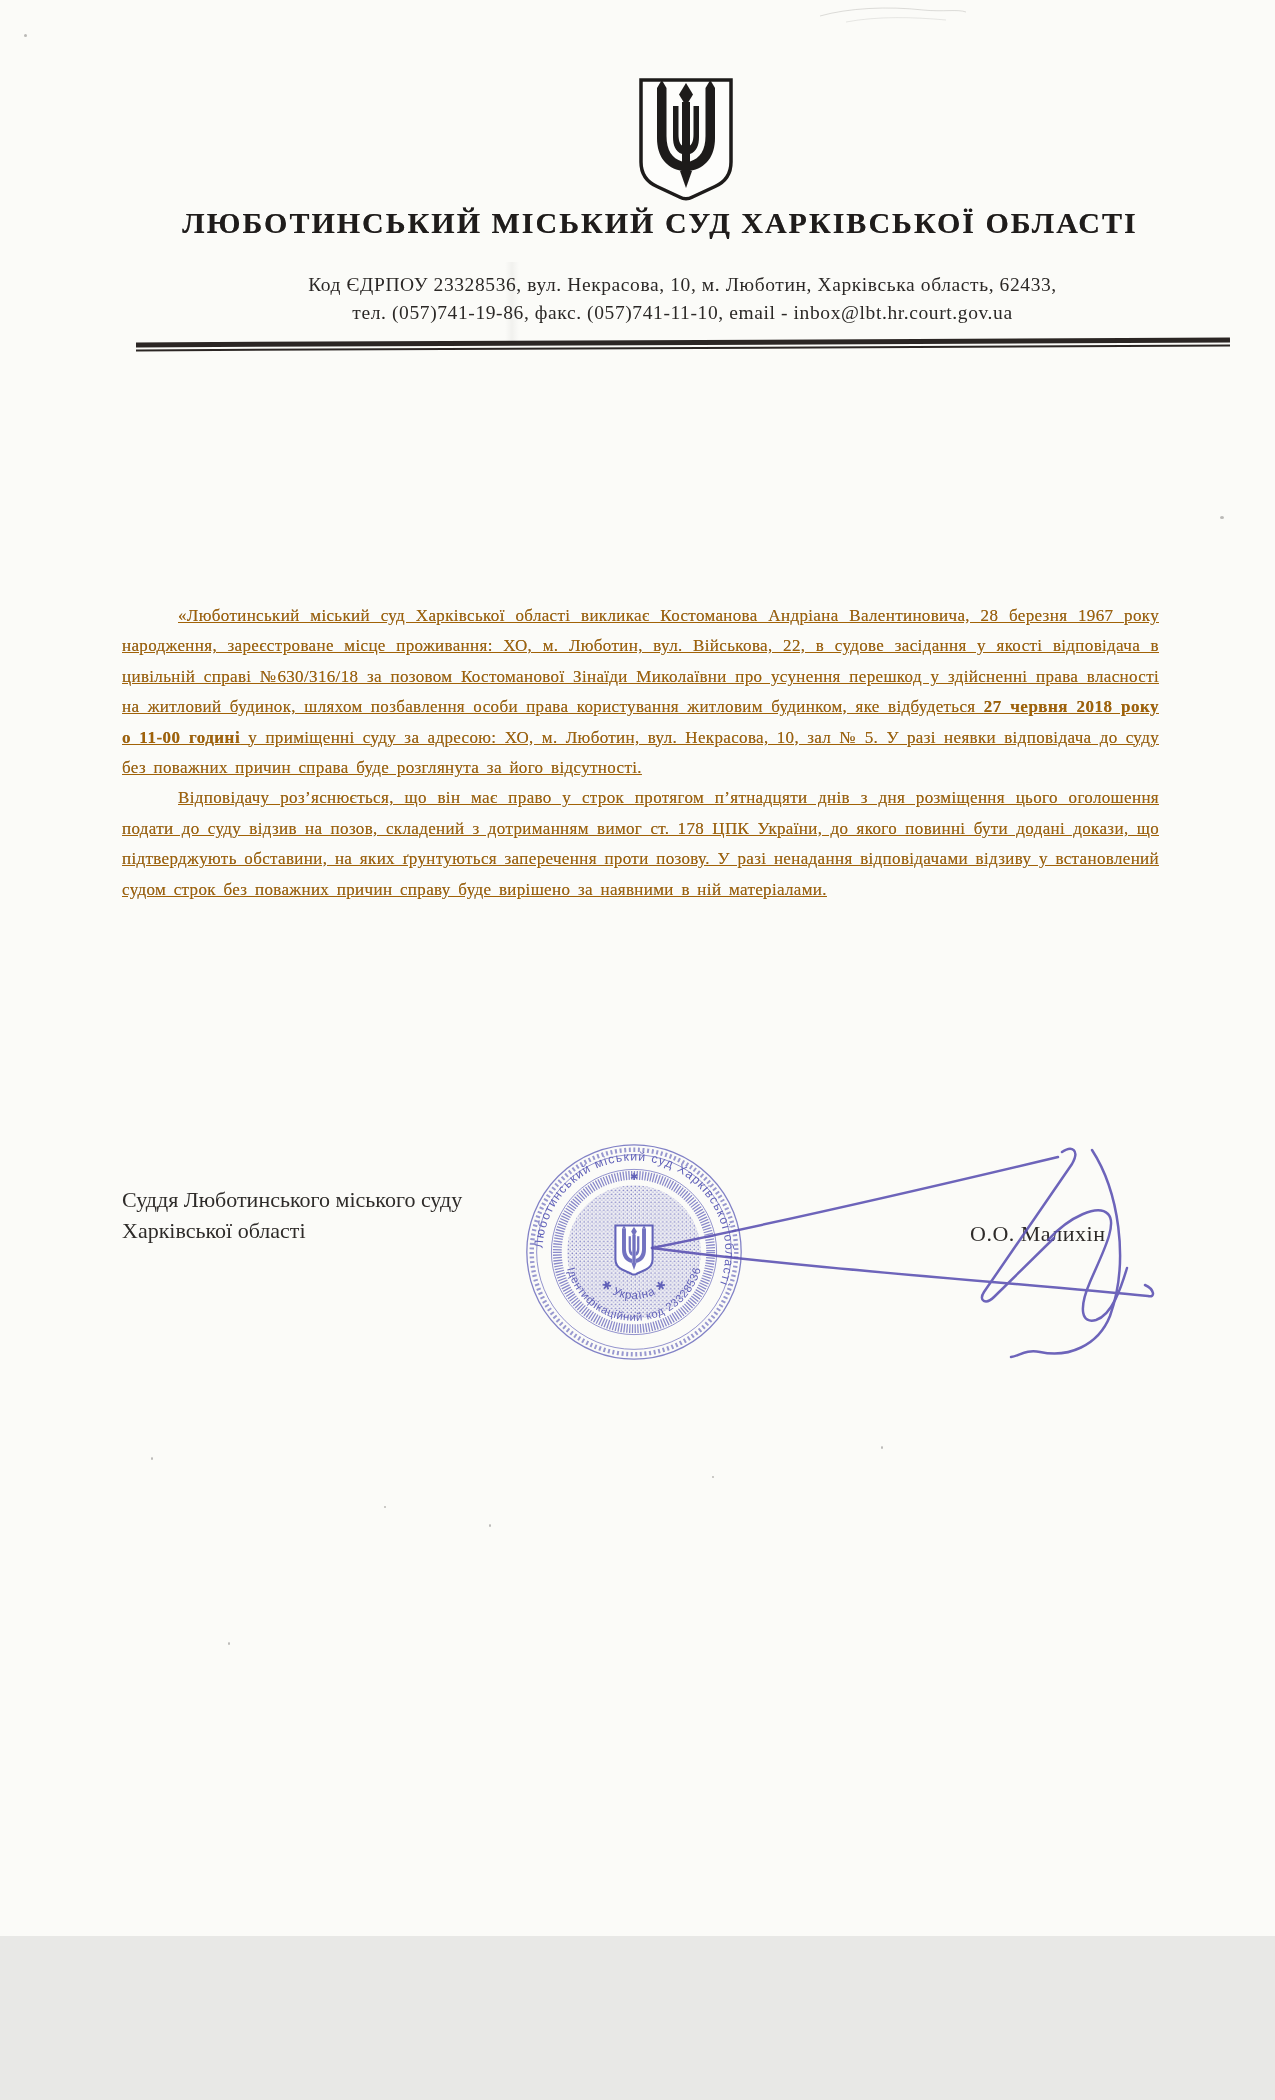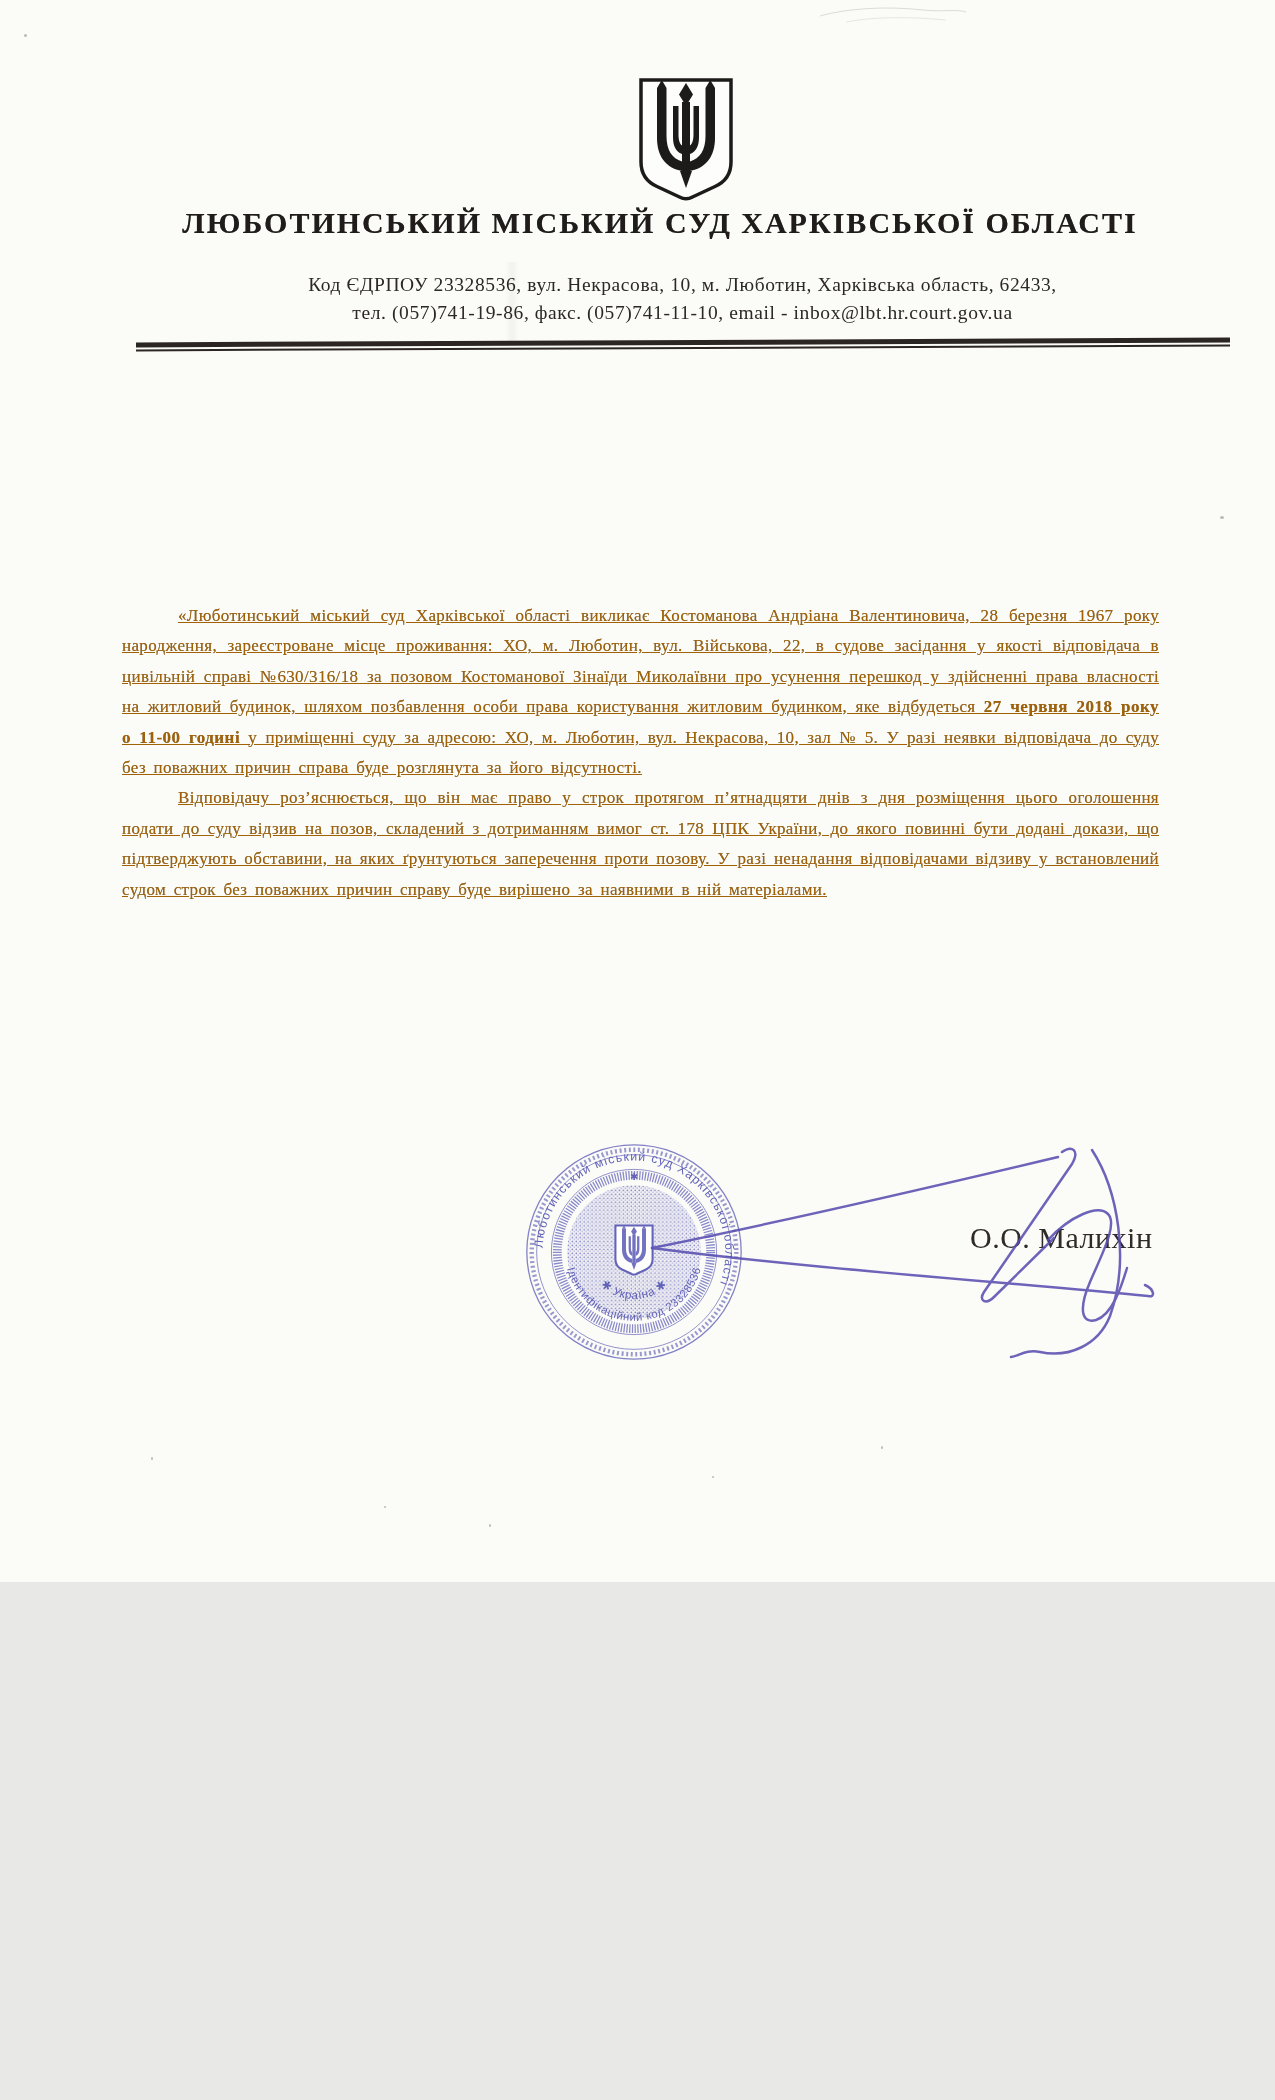--- a/index.html
+++ b/index.html
@@ -1,19 +1,19 @@
 <!DOCTYPE html>
 <html><head>
 <meta charset="utf-8">
 <style>
   html,body{margin:0;padding:0;background:#e8e8e6;}
   .page{
     position:relative;
     width:1275px;
-    height:1582px;
+    height:1936px;
     margin:0 auto;
     background:#fbfbf8;
     overflow:hidden;
     font-family:"Liberation Serif", serif;
     color:#2e2b29;
   }
   
   .emblem{position:absolute; left:636px; top:76px; width:100px; height:127px;}
   .court-name{
     position:absolute; left:45px; top:206px; width:1230px;
@@ -51,21 +51,21 @@
   }
   .body-text p{margin:0; text-indent:56px;}
   .body-text b{letter-spacing:.5px;}
   
   .judge-title{
     position:absolute; left:122px; top:1184px;
     font-size:22px; line-height:31px; color:#2e2b29;
   }
   .judge-name{
     position:absolute; left:970px; top:1221px;
-    font-size:30px; color:#2e2b29; letter-spacing:.5px;
+    font-size:22px; color:#2e2b29; letter-spacing:.5px;
   }
   .seal{position:absolute; left:516px; top:1134px; width:236px; height:236px; opacity:.92;}
   .autograph{position:absolute; left:640px; top:1120px; width:540px; height:260px;}
   
   .smudge-tr{position:absolute; left:818px; top:4px; width:150px; height:30px; opacity:.5;}
   .crease{
     position:absolute; left:505px; top:262px; width:14px; height:80px;
     background:linear-gradient(to right, rgba(0,0,0,0), rgba(0,0,0,0.04), rgba(0,0,0,0));
   }
   .speck{position:absolute; border-radius:50%; background:rgba(90,88,86,.4);}
@@ -105,20 +105,24 @@
     <div class="thin"></div>
   </div>
 
 
 
   <div class="body-text">
     <p><span>«Люботинський міський суд Харківської області викликає Костоманова Андріана Валентиновича, 28 березня 1967 року народження, зареєстроване місце проживання: ХО, м. Люботин, вул. Військова, 22, в судове засідання у якості відповідача в цивільній справі №630/316/18 за позовом Костоманової Зінаїди Миколаївни про усунення перешкод у здійсненні права власності на житловий будинок, шляхом позбавлення особи права користування житловим будинком, яке відбудеться </span><b>27 червня 2018 року о 11-00 годині</b><span> у приміщенні суду за адресою: ХО, м. Люботин, вул. Некрасова, 10, зал № 5. У разі неявки відповідача до суду без поважних причин справа буде розглянута за його відсутності.</span></p>
     <p>Відповідачу роз’яснюється, що він має право у строк протягом п’ятнадцяти днів з дня розміщення цього оголошення подати до суду відзив на позов, складений з дотриманням вимог ст. 178 ЦПК України, до якого повинні бути додані докази, що підтверджують обставини, на яких ґрунтуються заперечення проти позову. У разі ненадання відповідачами відзиву у встановлений судом строк без поважних причин справу буде вирішено за наявними в ній матеріалами.</p>
   </div>
 
+  <div class="judge-title">
+    <div>Суддя Люботинського міського суду</div>
+    <div>Харківської області</div>
+  </div>
   <div class="judge-name">О.О. Малихін</div>
 
   <svg class="seal" viewBox="0 0 240 240" xmlns="http://www.w3.org/2000/svg">
     <defs>
       <pattern id="stip" width="4" height="4" patternUnits="userSpaceOnUse">
         <circle cx="1.3" cy="1.3" r="0.85" fill="#4646ae"></circle>
         <circle cx="3.2" cy="3.1" r="0.65" fill="#4646ae"></circle>
       </pattern>
       <path id="ringName" d="M 27,120 A 93,93 0 1 1 213,120 A 93,93 0 1 1 27,120"></path>
       <path id="ringCode" d="M 50,120 A 70,70 0 1 0 190,120"></path>

